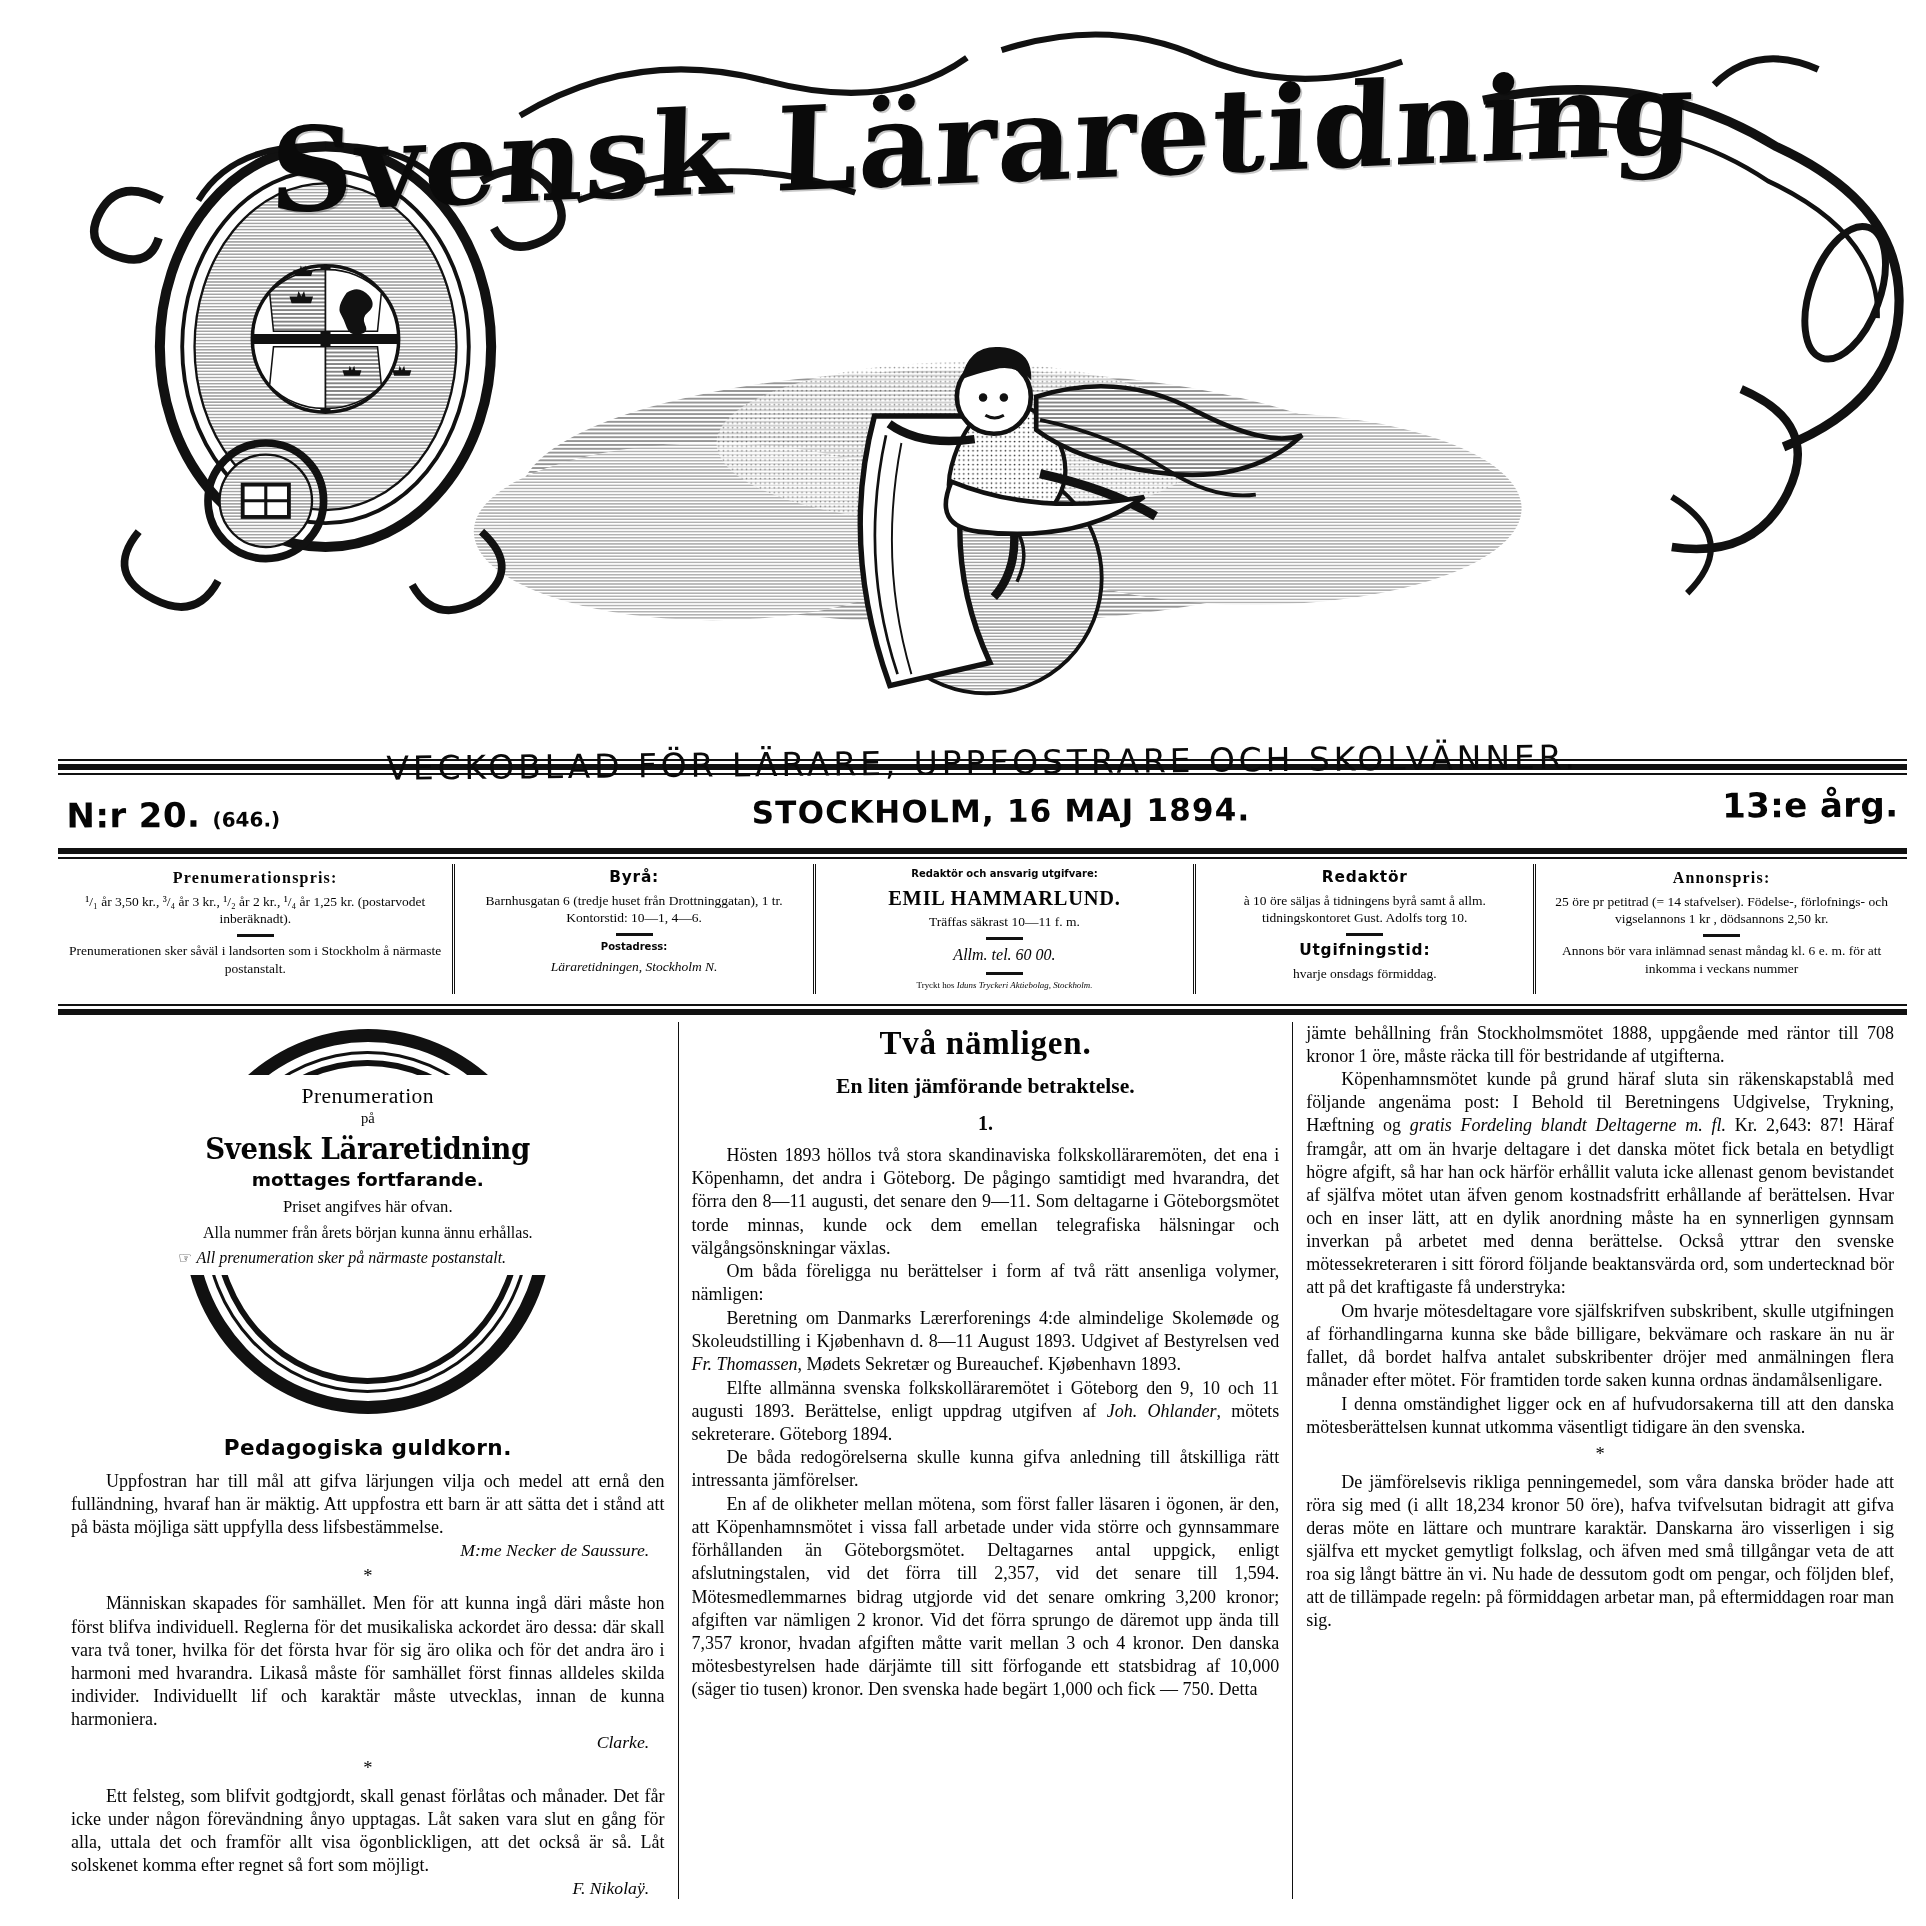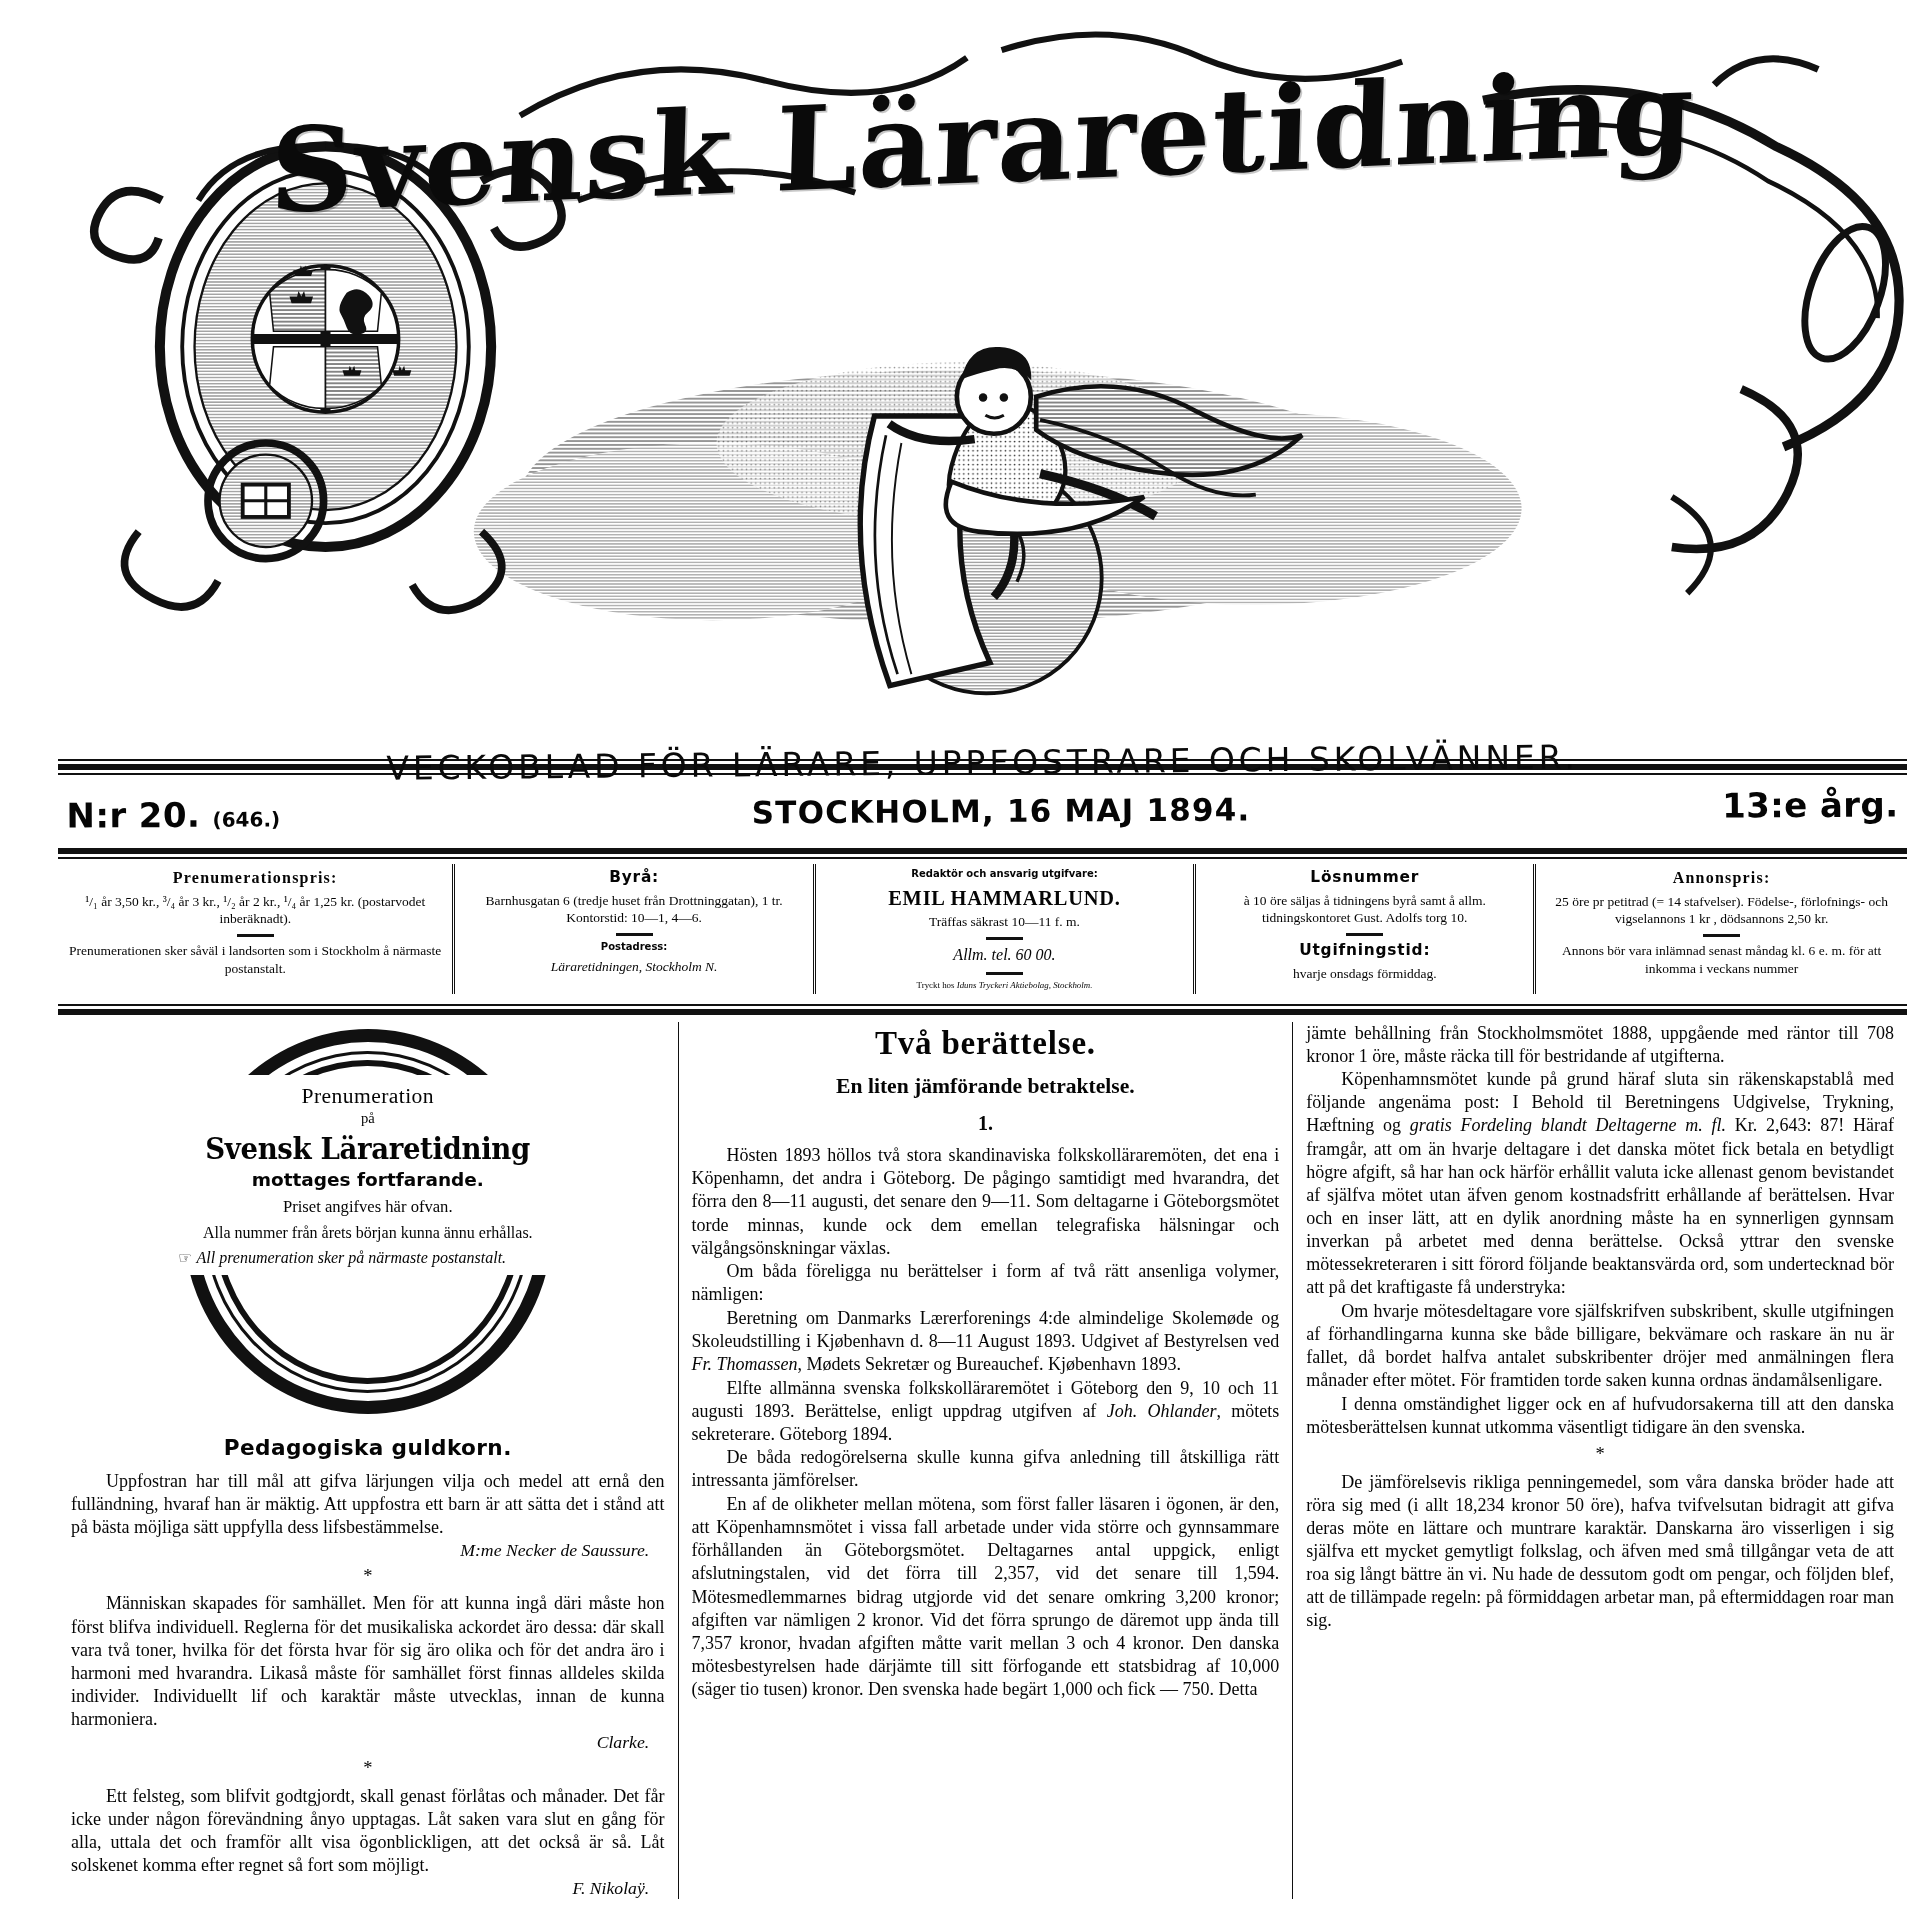--- a/index.html
+++ b/index.html
@@ -445,21 +445,21 @@
       <div class="ic-head compact">Redaktör och ansvarig utgifvare:</div>
       <div class="ic-big">EMIL HAMMARLUND.</div>
       <div class="ic-body">Träffas säkrast 10—11 f. m.</div>
       <div class="mini-rule"></div>
       <div class="ic-ital">Allm. tel. 60 00.</div>
       <div class="mini-rule"></div>
       <div class="ic-tiny"><span>Tryckt hos </span><i>Iduns Tryckeri Aktiebolag, Stockholm.</i></div>
     </div>
 
     <div class="info-col w-d">
-      <div class="ic-head">Lösnummer</div>
+      <div class="ic-head">Redaktör</div>
       <div class="ic-body">à 10 öre säljas å tidningens byrå samt å allm. tidningskontoret Gust. Adolfs torg 10.</div>
       <div class="mini-rule"></div>
       <div class="ic-head">Utgifningstid:</div>
       <div class="ic-body">hvarje onsdags förmiddag.</div>
     </div>
 
     <div class="info-col w-e">
       <div class="ic-head serifhead">Annonspris:</div>
       <div class="ic-body">25 öre pr petitrad (= 14 stafvelser). Födelse-, förlofnings- och vigselannons 1 kr , dödsannons 2,50 kr.</div>
       <div class="mini-rule"></div>
@@ -502,21 +502,21 @@
       <p class="bodytext">Människan skapades för samhället. Men för att kunna ingå däri måste hon först blifva individuell. Reglerna för det musikaliska ackordet äro dessa: där skall vara två toner, hvilka för det första hvar för sig äro olika och för det andra äro i harmoni med hvarandra. Likaså måste för samhället först finnas alldeles skilda individer. Individuellt lif och karaktär måste utvecklas, innan de kunna harmoniera.</p>
       <div class="sig">Clarke.</div>
 
       <div class="aster">*</div>
 
       <p class="bodytext">Ett felsteg, som blifvit godtgjordt, skall genast förlåtas och månader. Det får icke under någon förevändning ånyo upptagas. Låt saken vara slut en gång för alla, uttala det och framför allt visa ögonblickligen, att det också är så. Låt solskenet komma efter regnet så fort som möjligt.</p>
       <div class="sig">F. Nikolaÿ.</div>
     </div>
 
     <div class="col c2">
-      <div class="art-title">Två berättelse.</div>
+      <div class="art-title">Två nämligen.</div>
       <div class="art-sub">En liten jämförande betraktelse.</div>
       <div class="art-num">1.</div>
 
       <p class="bodytext">Hösten 1893 höllos två stora skandinaviska folkskolläraremöten, det ena i Köpenhamn, det andra i Göteborg. De pågingo samtidigt med hvarandra, det förra den 8—11 augusti, det senare den 9—11. Som deltagarne i Göteborgsmötet torde minnas, kunde ock dem emellan telegrafiska hälsningar och välgångsönskningar växlas.</p>
       <p class="bodytext">Om båda föreligga nu berättelser i form af två rätt ansenliga volymer, nämligen:</p>
       <p class="bodytext">Beretning om Danmarks Lærerforenings 4:de almindelige Skolemøde og Skoleudstilling i Kjøbenhavn d. 8—11 August 1893. Udgivet af Bestyrelsen ved <i>Fr. Thomassen</i>, Mødets Sekretær og Bureauchef. Kjøbenhavn 1893.</p>
       <p class="bodytext">Elfte allmänna svenska folkskolläraremötet i Göteborg den 9, 10 och 11 augusti 1893. Berättelse, enligt uppdrag utgifven af <i>Joh. Ohlander</i>, mötets sekreterare. Göteborg 1894.</p>
       <p class="bodytext">De båda redogörelserna skulle kunna gifva anledning till åtskilliga rätt intressanta jämförelser.</p>
       <p class="bodytext">En af de olikheter mellan mötena, som först faller läsaren i ögonen, är den, att Köpenhamnsmötet i vissa fall arbetade under vida större och gynnsammare förhållanden än Göteborgsmötet. Deltagarnes antal uppgick, enligt afslutningstalen, vid det förra till 2,357, vid det senare till 1,594. Mötesmedlemmarnes bidrag utgjorde vid det senare omkring 3,200 kronor; afgiften var nämligen 2 kronor. Vid det förra sprungo de däremot upp ända till 7,357 kronor, hvadan afgiften måtte varit mellan 3 och 4 kronor. Den danska mötesbestyrelsen hade därjämte till sitt förfogande ett statsbidrag af 10,000 (säger tio tusen) kronor. Den svenska hade begärt 1,000 och fick — 750. Detta</p>
     </div>

